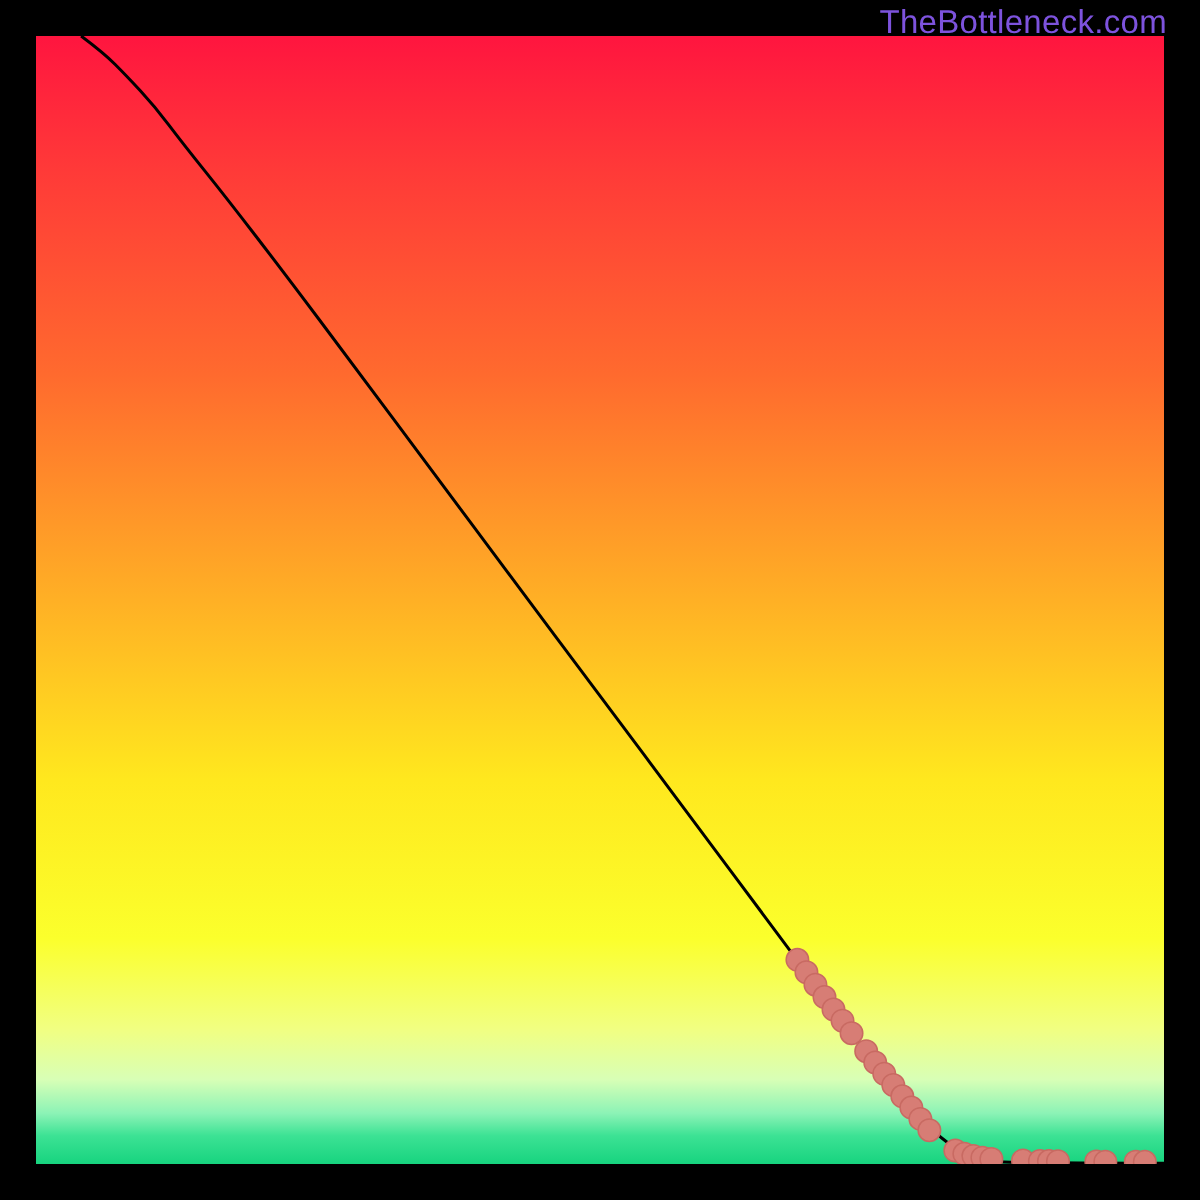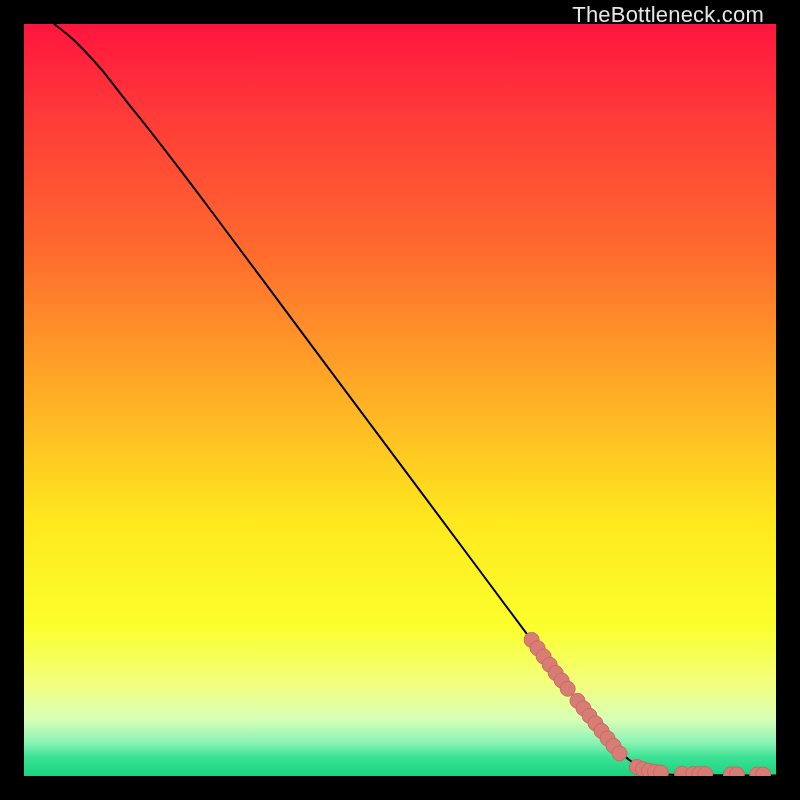--- a/index.html
+++ b/index.html
@@ -22,22 +22,22 @@
   .plot-area {
     position: absolute;
     left: 0;
     top: 0;
     width: 752px;
     height: 752px;
   }
   .watermark {
     position: absolute;
     top: 2px;
-    right: 36px;
-    color: #ffffff;
+    right: 22px;
+    color: #8b5cf6;
     font-size: 22px;
     font-weight: 500;
     letter-spacing: 0.2px;
     opacity: 0.9;
     user-select: none;
   }
   svg { display: block; }
 </style>
 </head>
 <body>

